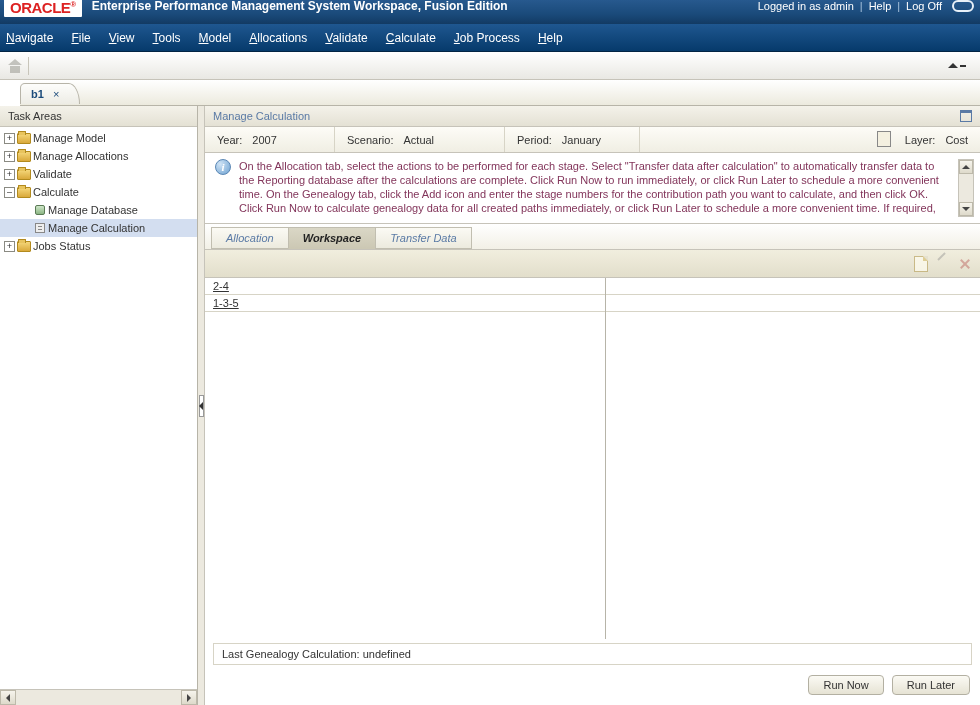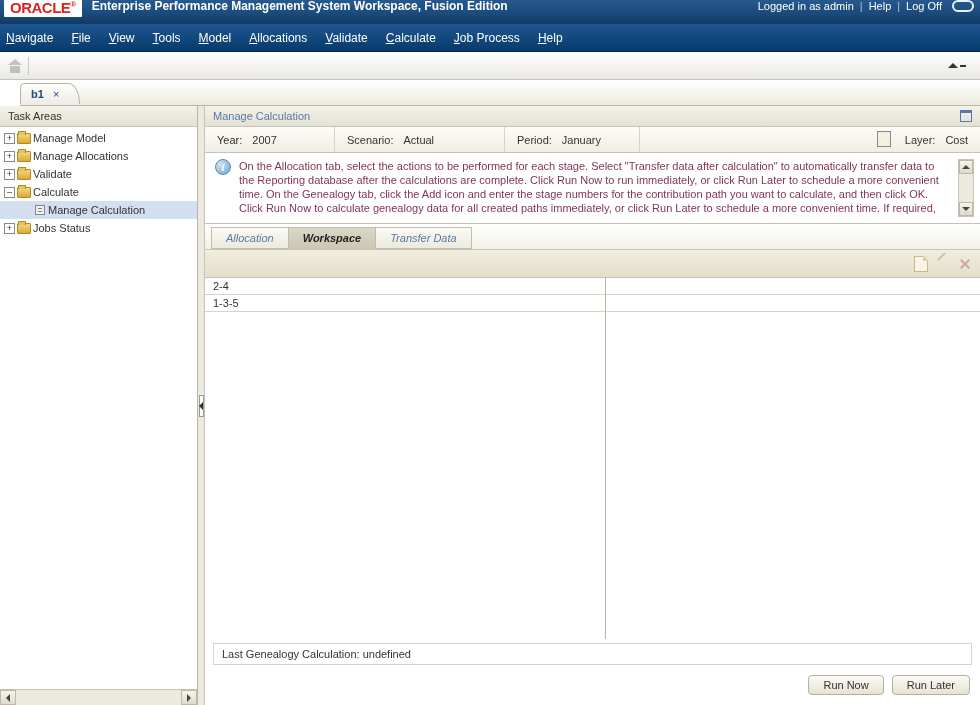--- a/index.html
+++ b/index.html
@@ -388,20 +388,21 @@
   }
   .grid-body{
     flex:1;
     position:relative;
     overflow:hidden;
   }
   .grid-row{
     padding:2px 8px;
     border-bottom:1px solid #d7d4c6;
     color:#333;
+    text-decoration:underline;
   }
   .grid-divider{
     position:absolute;
     top:0;bottom:0;
     left:400px;
     width:1px;
     background:#b7b4a8;
   }
 
   .status-line{
@@ -491,20 +492,26 @@
       <div class="tree-row">
         <span class="expander">+</span>
         <span class="folder-icon"></span>
         <span>Validate</span>
       </div>
       <div class="tree-row">
         <span class="expander">–</span>
         <span class="folder-icon"></span>
         <span>Calculate</span>
       </div>
+      <div class="tree-row" style="padding-left:34px">
+        <span class="leaf-icon">
+            <span class="db-icon"></span>
+          </span>
+        <span>Manage Database</span>
+      </div>
       <div class="tree-row selected" style="padding-left:34px">
         <span class="leaf-icon">
             <span class="calc-icon"></span>
           </span>
         <span>Manage Calculation</span>
       </div>
       <div class="tree-row">
         <span class="expander">+</span>
         <span class="folder-icon"></span>
         <span>Jobs Status</span>

